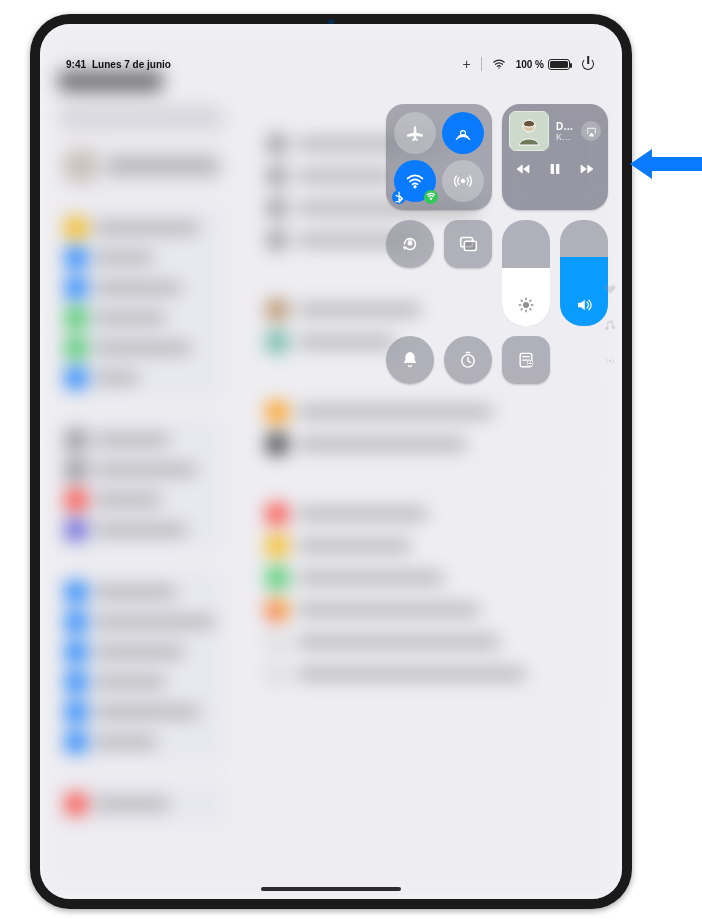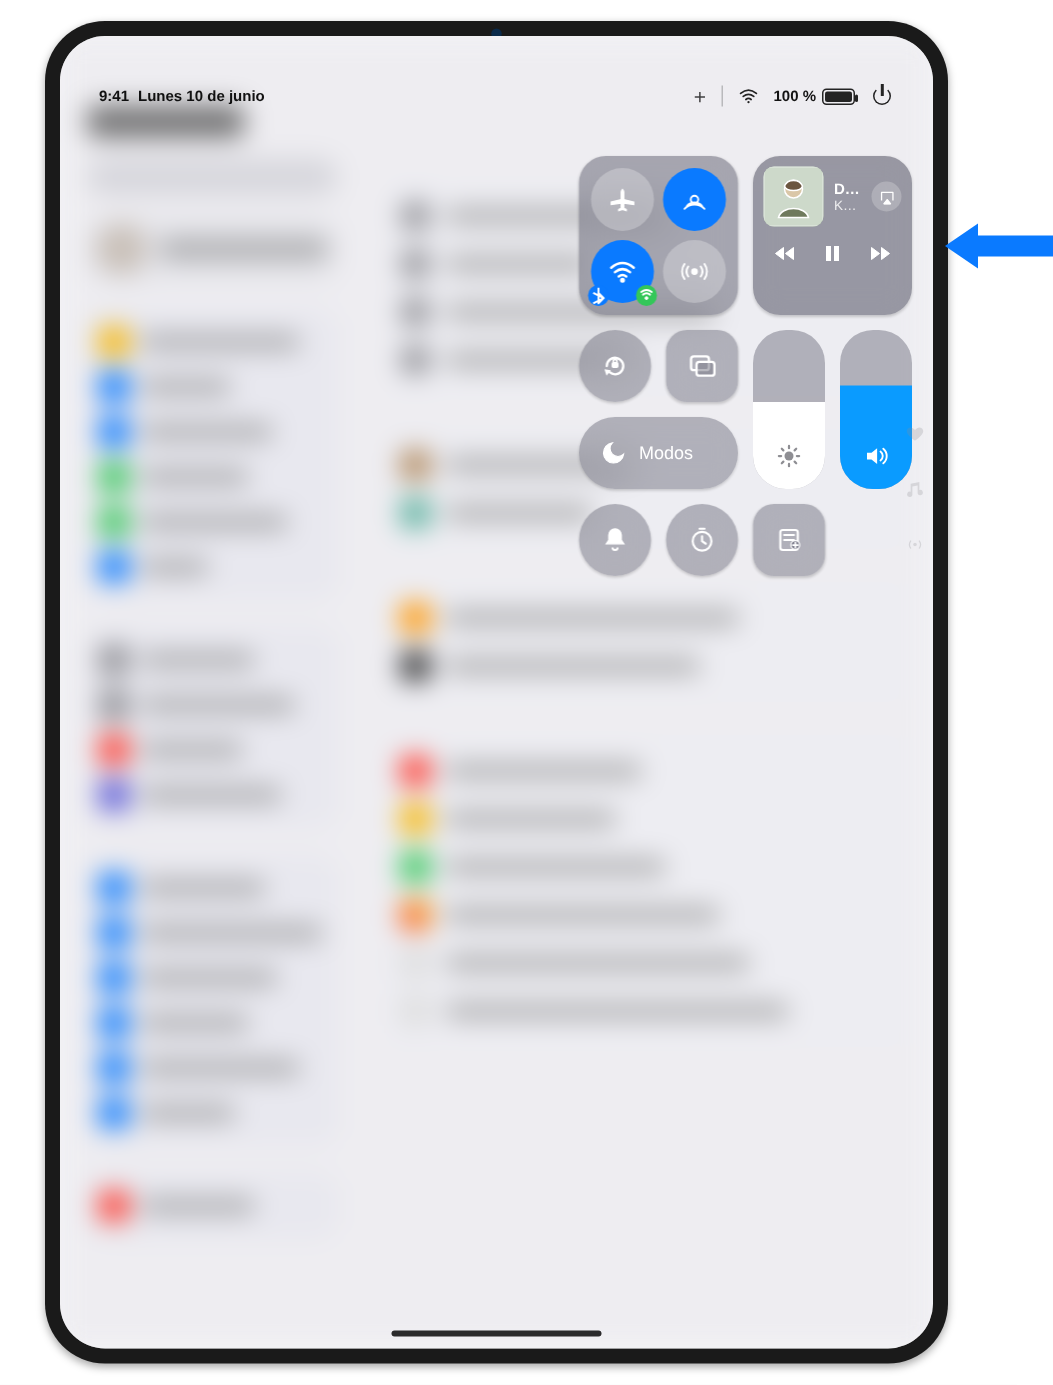--- a/index.html
+++ b/index.html
@@ -288,21 +288,21 @@
                   <div class="bg-lbl" style="width:70%"></div>
                 </div>
             </div>
           </div>
         </div>
       </div>
 
       <div class="status-bar">
         <div class="status-left">
           <span>9:41</span>
-          <span>Lunes 10 de junio</span>
+          <span>Lunes 7 de junio</span>
         </div>
         <div class="status-right">
           <span class="plus">+</span>
           <span class="sepv"></span>
           <span class="wifi-small">
             <svg viewBox="0 0 24 24">
                 <path d="M3 9c6-5 12-5 18 0M6 12.5c4-3.2 8-3.2 12 0M9 16c2-1.6 4-1.6 6 0" stroke="rgba(0,0,0,.85)" stroke-width="2" fill="none" stroke-linecap="round"></path>
                 <circle cx="12" cy="19" r="1.3" fill="rgba(0,0,0,.85)"></circle>
               </svg>
           </span>
@@ -420,26 +420,20 @@
         <div class="slider volume">
           <div class="slider-fill" id="vol-fill" style="background: rgb(10, 155, 255); height: 65%;"></div>
           <div class="slider-icon">
             <svg viewBox="0 0 24 24">
                 <path d="M4 9v6h4l5 4V5L8 9z" fill="#fff"></path>
                 <path d="M16 8a5 5 0 010 8M18.5 5.5a8.5 8.5 0 010 13" stroke="#fff" stroke-width="1.7" fill="none" stroke-linecap="round"></path>
               </svg>
           </div>
         </div>
 
-        <div class="tile focus">
-          <svg viewBox="0 0 24 24">
-              <path d="M21 13A9 9 0 1111 3a7 7 0 0010 10z" fill="#fff"></path>
-            </svg>
-          <span>Modos</span>
-        </div>
 
         <div class="tile round silent">
           <svg viewBox="0 0 24 24" width="20" height="20">
               <path d="M12 3a5 5 0 015 5v4l2 3H5l2-3V8a5 5 0 015-5z" fill="#fff"></path>
               <path d="M10 18a2 2 0 004 0" stroke="#fff" stroke-width="1.6" fill="none"></path>
             </svg>
         </div>
         <div class="tile round timer">
           <svg viewBox="0 0 24 24" width="20" height="20">
               <circle cx="12" cy="13" r="7.5" stroke="#fff" stroke-width="1.7"></circle>

